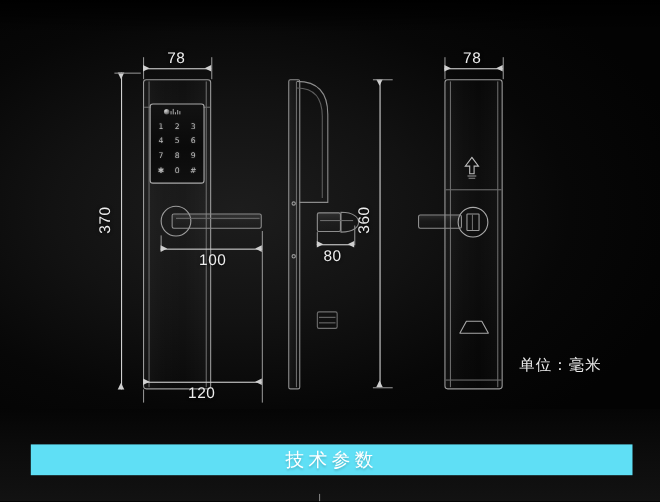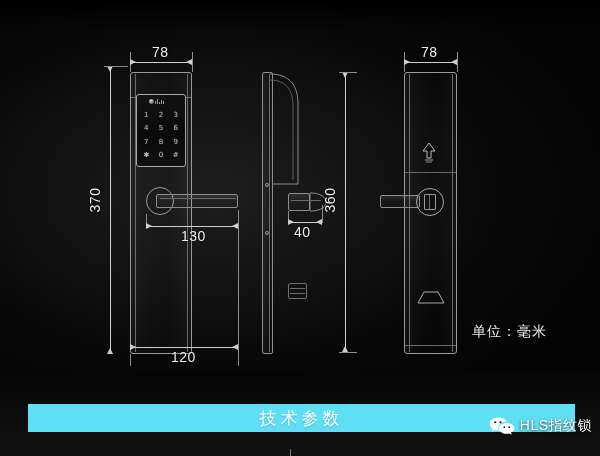--- a/index.html
+++ b/index.html
@@ -318,21 +318,21 @@
 
     <div class="knob-ring" style="left:146px; top:187px; width:28px; height:28px;"></div>
     <div class="handle-bar" style="left:156px; top:194px; width:82px; height:14px;"></div>
     <div class="hairline h" style="left:160px; top:198px; width:76px;"></div>
 
     <div class="ext v" style="left:146px; top:214px; height:14px;"></div>
     <div class="ext v" style="left:238px; top:210px; height:18px;"></div>
     <div class="dl h" style="left:146px; top:226px; width:92px;"></div>
     <div class="arrow right" style="left:146px; top:223px;"></div>
     <div class="arrow left" style="left:232px; top:223px;"></div>
-    <div class="dim-text" style="left:181px; top:228px;">130</div>
+    <div class="dim-text" style="left:181px; top:228px;">100</div>
 
     <div class="ext v" style="left:130px; top:354px; height:12px;"></div>
     <div class="ext v" style="left:238px; top:228px; height:138px;"></div>
     <div class="dl h" style="left:130px; top:347px; width:108px;"></div>
     <div class="arrow right" style="left:130px; top:344px;"></div>
     <div class="arrow left" style="left:232px; top:344px;"></div>
     <div class="dim-text" style="left:171px; top:349px;">120</div>
   </div>
 
   <div>
@@ -352,21 +352,21 @@
     <svg width="22" height="24" style="position:absolute; left:308px; top:190px;">
       <path d="M2,3 C14,3 18,8 18,12 C18,16 14,21 2,21 Z" fill="none" stroke="#8d8d8d" stroke-width="1"></path>
     </svg>
     <div class="hairline h" style="left:291px; top:200px; width:30px;"></div>
 
     <div class="ext v" style="left:288px; top:211px; height:12px;"></div>
     <div class="ext v" style="left:322px; top:205px; height:18px;"></div>
     <div class="dl h" style="left:288px; top:222px; width:34px;"></div>
     <div class="arrow right" style="left:288px; top:219px;"></div>
     <div class="arrow left" style="left:316px; top:219px;"></div>
-    <div class="dim-text" style="left:294px; top:224px;">40</div>
+    <div class="dim-text" style="left:294px; top:224px;">80</div>
 
     <div class="panel-inner" style="left:288px; top:283px; width:19px; height:16px;"></div>
     <div class="hairline h" style="left:290px; top:288px; width:15px;"></div>
     <div class="hairline h" style="left:290px; top:293px; width:15px;"></div>
   </div>
 
   <div>
 
     <div class="dl v" style="left:345px; top:72px; height:280px;"></div>
     <div class="arrow down" style="left:342px; top:72px;"></div>
@@ -403,27 +403,16 @@
       <path d="M8,2 L22,2 L28,13 L2,13 Z" fill="none" stroke="#a8a8a8" stroke-width="1" stroke-linejoin="round"></path>
     </svg>
   </div>
 
   <div id="banner">
     <span id="banner-title">技术参数</span>
   </div>
 
   <div id="unit-note">单位：毫米</div>
 
-  <div id="wechat-badge">
-    <svg id="wechat-icon" width="26" height="20" viewBox="0 0 26 20">
-      <path d="M9,1.6 C4.3,1.6 0.8,4.5 0.8,8 C0.8,10 1.9,11.8 3.7,13 L2.9,15.4 L5.7,14.1 C6.7,14.4 7.8,14.5 9,14.5 C9.2,14.5 9.5,14.5 9.7,14.5 C9.4,13.8 9.3,13.1 9.3,12.4 C9.3,8.6 12.9,5.6 17.2,5.6 C17.4,5.6 17.6,5.6 17.8,5.6 C17,3.3 13.4,1.6 9,1.6 Z" fill="#ffffff"></path>
-      <circle cx="6.2" cy="6.3" r="1.05" fill="#111111"></circle>
-      <circle cx="11.5" cy="6.3" r="1.05" fill="#111111"></circle>
-      <path d="M25.2,12.4 C25.2,9.4 21.8,7 17.6,7 C13.4,7 10,9.4 10,12.4 C10,15.4 13.4,17.8 17.6,17.8 C18.5,17.8 19.4,17.7 20.2,17.5 L22.7,18.7 L22,16.6 C23.9,15.6 25.2,14.1 25.2,12.4 Z" fill="#ffffff"></path>
-      <circle cx="15.3" cy="11.2" r="0.9" fill="#111111"></circle>
-      <circle cx="20.1" cy="11.2" r="0.9" fill="#111111"></circle>
-    </svg>
-    <span id="wechat-label">HLS指纹锁</span>
-  </div>
 
   <div id="table-divider"></div>
 
 </div>
 
 </body></html>

